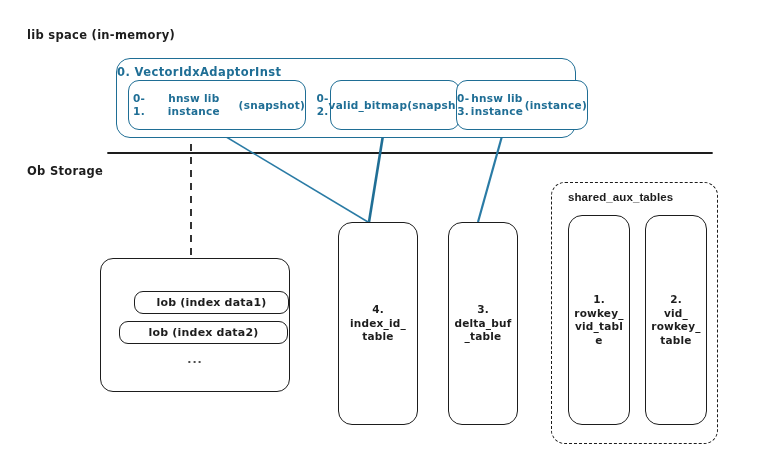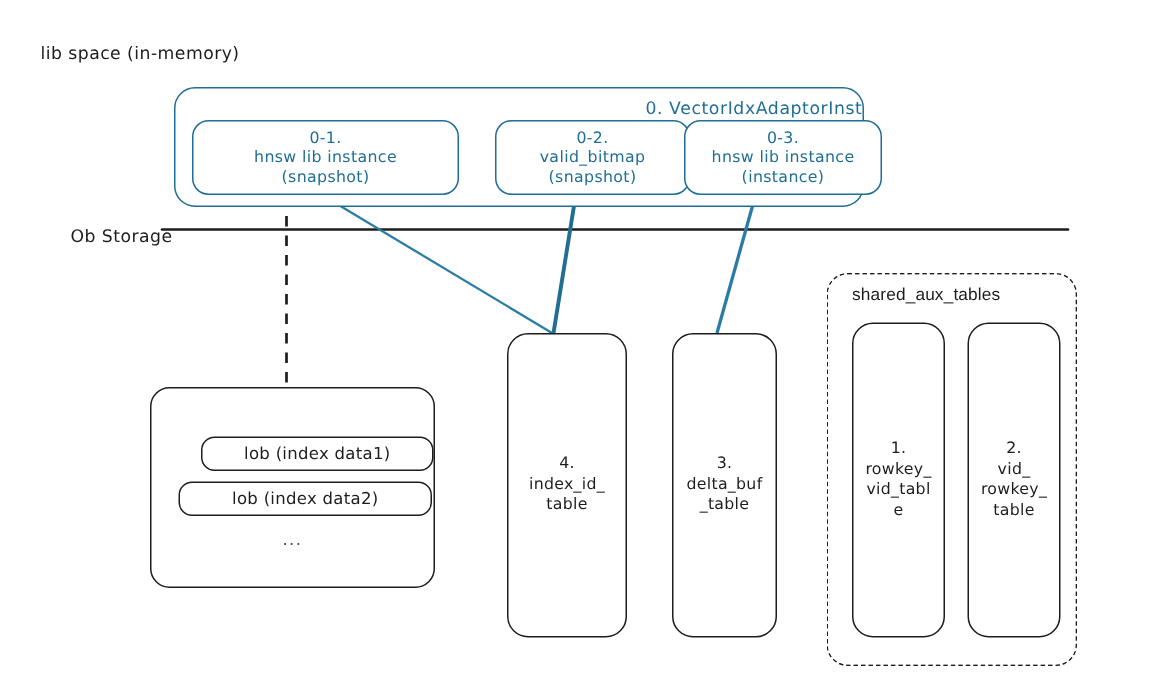--- a/index.html
+++ b/index.html
@@ -9,20 +9,21 @@
   }
   body {
     font-family: "DejaVu Sans", sans-serif;
   }
   #canvas {
     position: relative;
     width: 779px;
     height: 466px;
     background: #ffffff;
     overflow: hidden;
+    font-weight: bold;
   }
   svg#wires {
     position: absolute;
     left: 0;
     top: 0;
     width: 779px;
     height: 466px;
     pointer-events: none;
   }
   .lbl {
@@ -39,33 +40,33 @@
     border: 1.6px solid #1f6e95;
     border-radius: 14px;
     background: #ffffff;
     box-sizing: border-box;
   }
   .blue-outer-title {
     position: absolute;
     left: 0;
     top: 6px;
     width: 100%;
-    text-align: right;
+    text-align: left;
     font-size: 11.5px;
     color: #1f6e95;
     letter-spacing: 0.4px;
   }
   .blue-box {
     position: absolute;
     border: 1.5px solid #1f6e95;
     border-radius: 11px;
     background: #ffffff;
     box-sizing: border-box;
     display: flex;
-    flex-direction: column;
+    flex-direction: row;
     align-items: center;
     justify-content: center;
     color: #1f6e95;
     font-size: 10.5px;
     line-height: 13px;
     text-align: center;
     letter-spacing: 0.25px;
   }
   
   .dark-box {
@@ -141,21 +142,21 @@
     white-space: nowrap;
   }
 </style>
 </head>
 <body>
 
 <div id="canvas">
 
   <div class="lbl" style="left:27px; top:28px;">lib space (in-memory)</div>
 
-  <div class="lbl" style="left:27px; top:150px;margin-left:20px;">Ob Storage</div>
+  <div class="lbl" style="left:27px; top:164px;">Ob Storage</div>
 
   <svg id="wires" viewBox="0 0 779 466">
 
     <line x1="108" y1="153" x2="712" y2="153" stroke="#1d1d1d" stroke-width="1.8" stroke-linecap="round"></line>
 
     <line x1="191" y1="131" x2="191" y2="258" stroke="#1d1d1d" stroke-width="1.8" stroke-dasharray="7 6"></line>
 
     <line x1="213" y1="129" x2="368" y2="222" stroke="#2a7ba5" stroke-width="1.5"></line>
 
     <line x1="384" y1="129" x2="369" y2="222" stroke="#1f6e95" stroke-width="2.6"></line>

